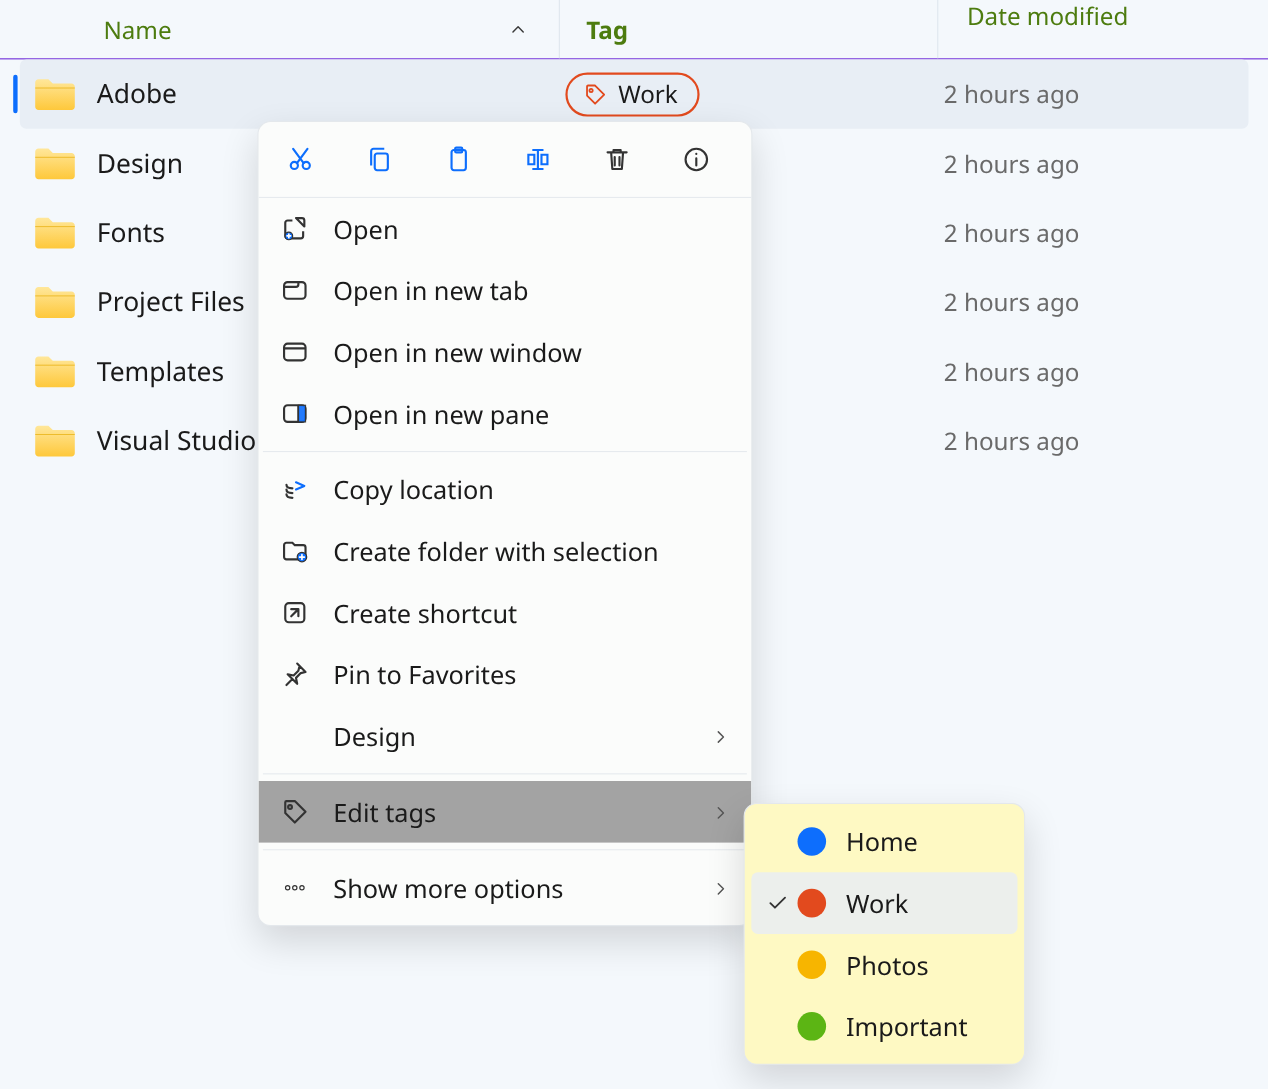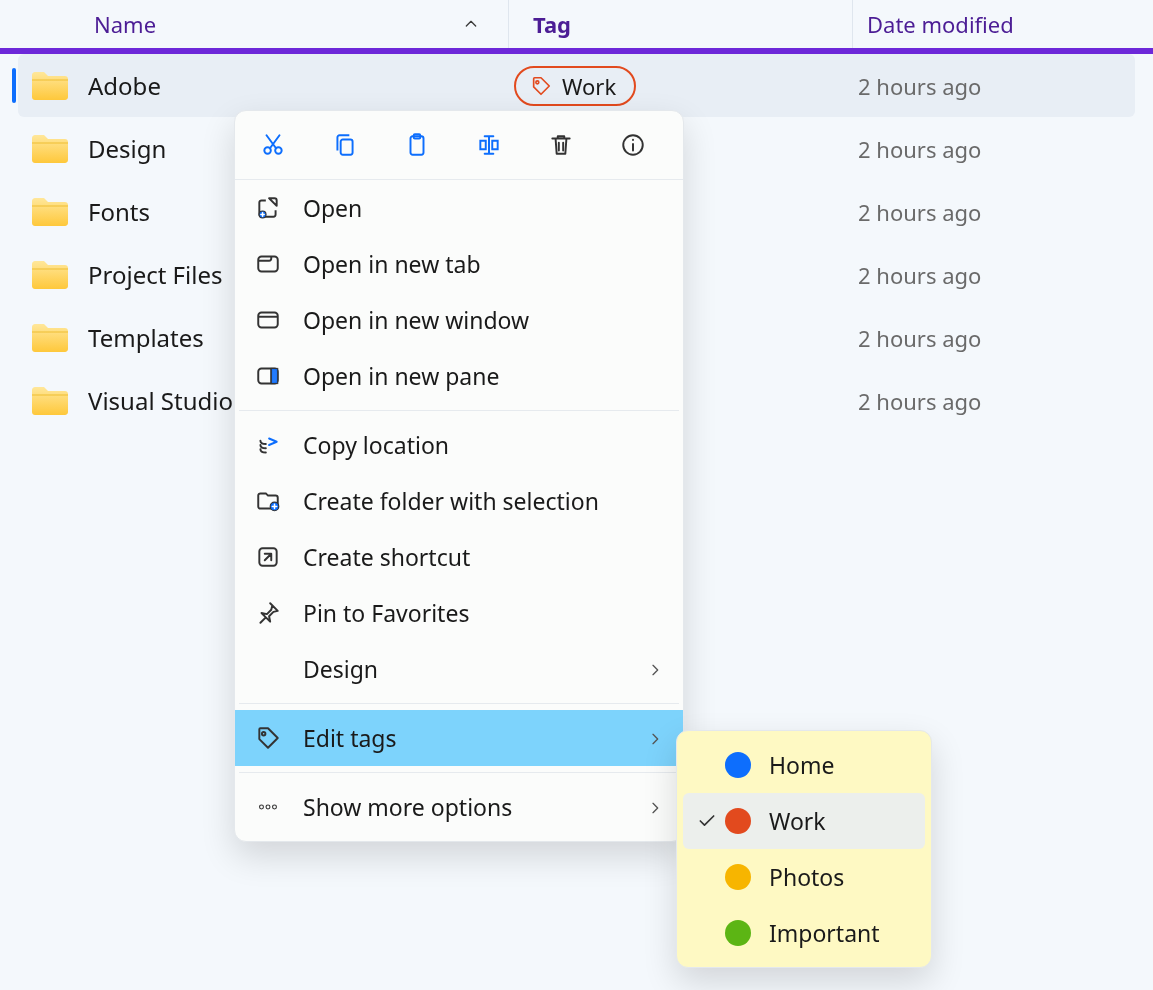--- a/index.html
+++ b/index.html
@@ -13,29 +13,29 @@
     height:990px;
     overflow:hidden;
     position:relative;
   }
 
   
   .col-header {
     display:flex;
     align-items:center;
     height:54px;
-    border-bottom:6px solid #6d28d9;
-    color:#4c1d95;
+    border-bottom:1px solid #6d28d9;
+    color:#4d7c0f;
     font-size:22px;
     user-select:none;
     position:relative;
   }
   .col-header .col-name  { flex:0 0 508px; padding-left:94px; display:flex; align-items:center; }
   .col-header .col-tag   { flex:0 0 344px; padding-left:24px; border-left:1px solid #dfe6ee; height:100%; display:flex; align-items:center;font-weight:bold; }
-  .col-header .col-date  { flex:1 1 auto;  padding-left:14px; border-left:1px solid #dfe6ee; height:100%; display:flex; align-items:center; }
+  .col-header .col-date  { flex:1 1 auto;  padding-left:26px; border-left:1px solid #dfe6ee; height:100%; display:flex; align-items:flex-start; }
   .sort-caret { margin-left:auto; margin-right:28px; width:18px; height:18px; display:flex; align-items:center; justify-content:center; }
   .sort-caret svg { width:16px; height:16px; stroke:#3a3a3a; }
 
   
   .file-list { }
   .file-row {
     display:flex;
     align-items:center;
     height:63px;
     border-radius:6px;
@@ -97,21 +97,21 @@
   .ctx-toolbar svg { width:26px; height:26px; }
 
   .ctx-item {
     display:flex;
     align-items:center;
     height:56px;
     padding:0 20px;
     font-size:23px;
     cursor:pointer;
   }
-  .ctx-item:hover, .ctx-item.hovered { background:#7dd3fc; }
+  .ctx-item:hover, .ctx-item.hovered { background:#a3a3a3; }
   .ctx-item .mi-icon { width:48px; display:flex; align-items:center; justify-content:flex-start; }
   .ctx-item .mi-icon svg { width:26px; height:26px; }
   .ctx-item .mi-label { flex:1 1 auto; }
   .ctx-item .mi-caret svg { width:16px; height:16px; stroke:#555; }
   .ctx-sep { height:1px; background:#e6eaee; margin:6px 4px; }
 
   
   .tag-flyout {
     position:absolute;
     left:676px;

